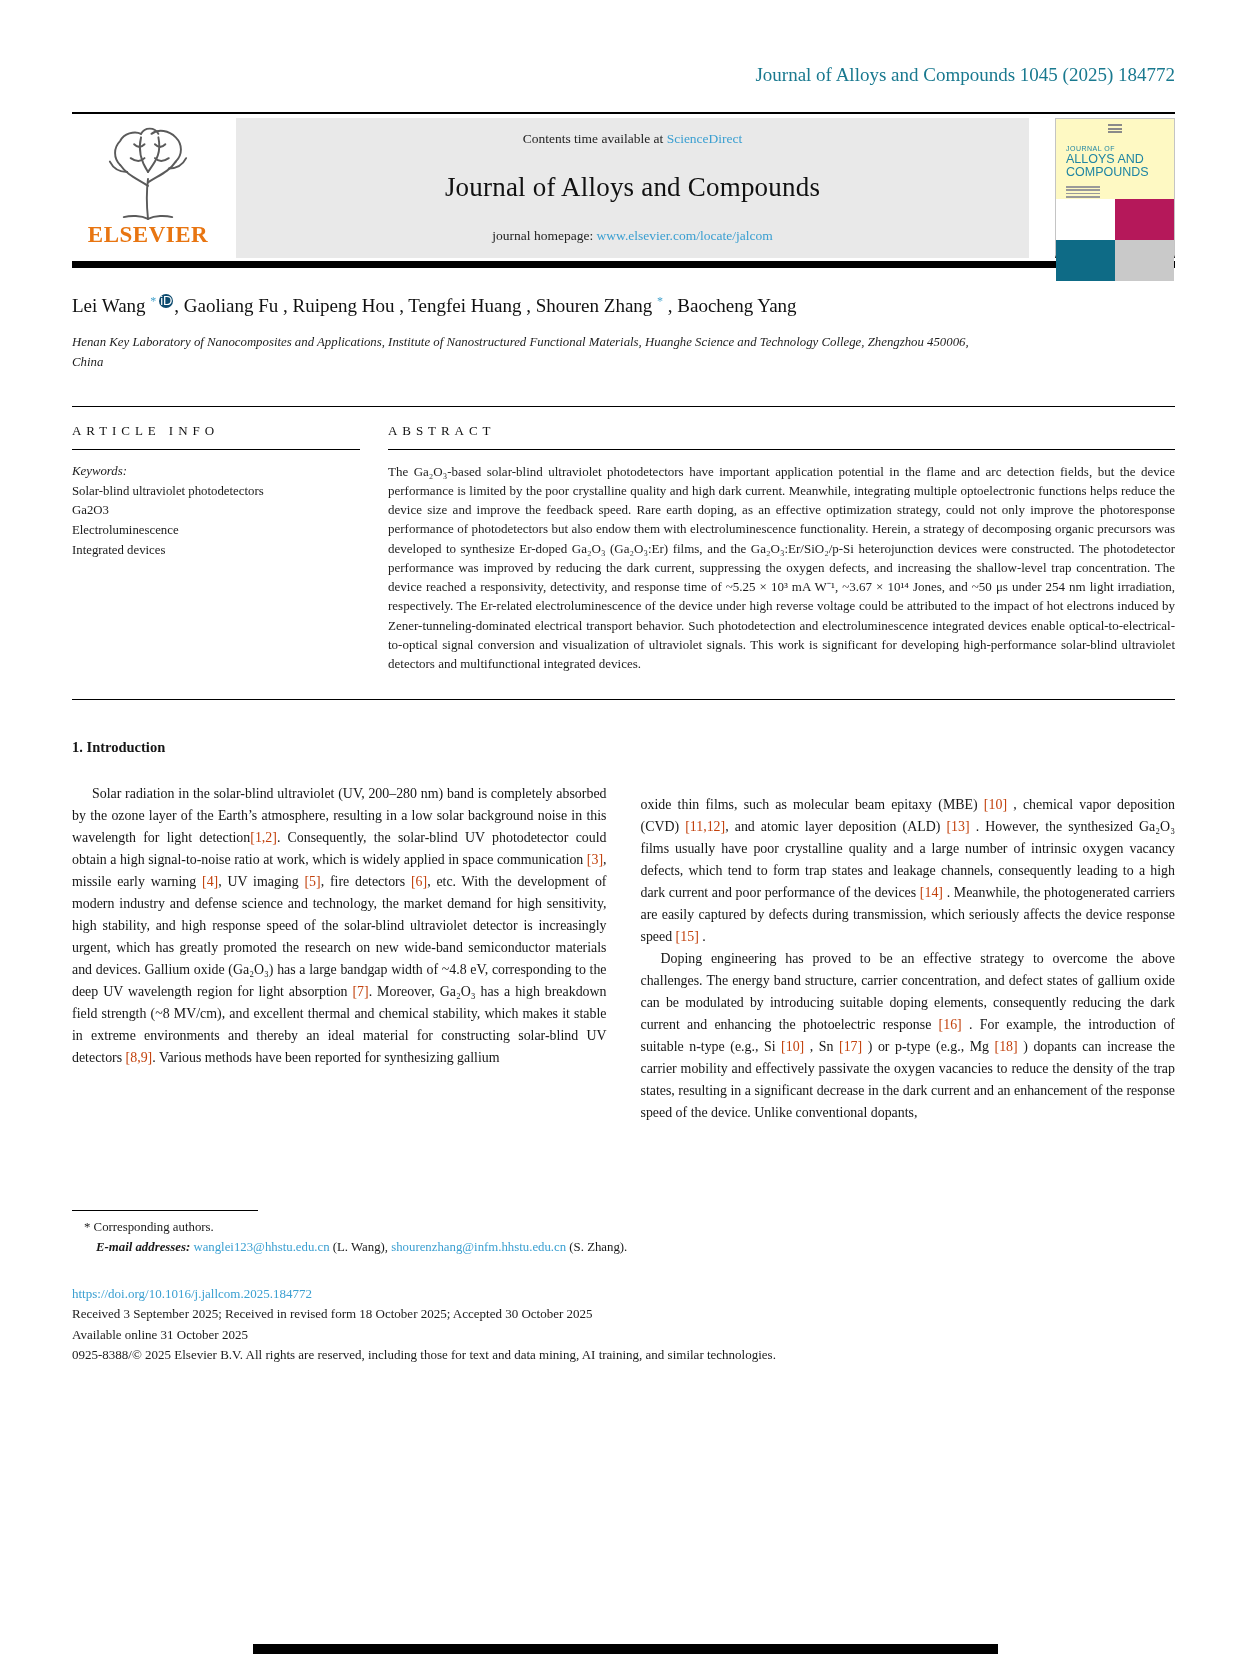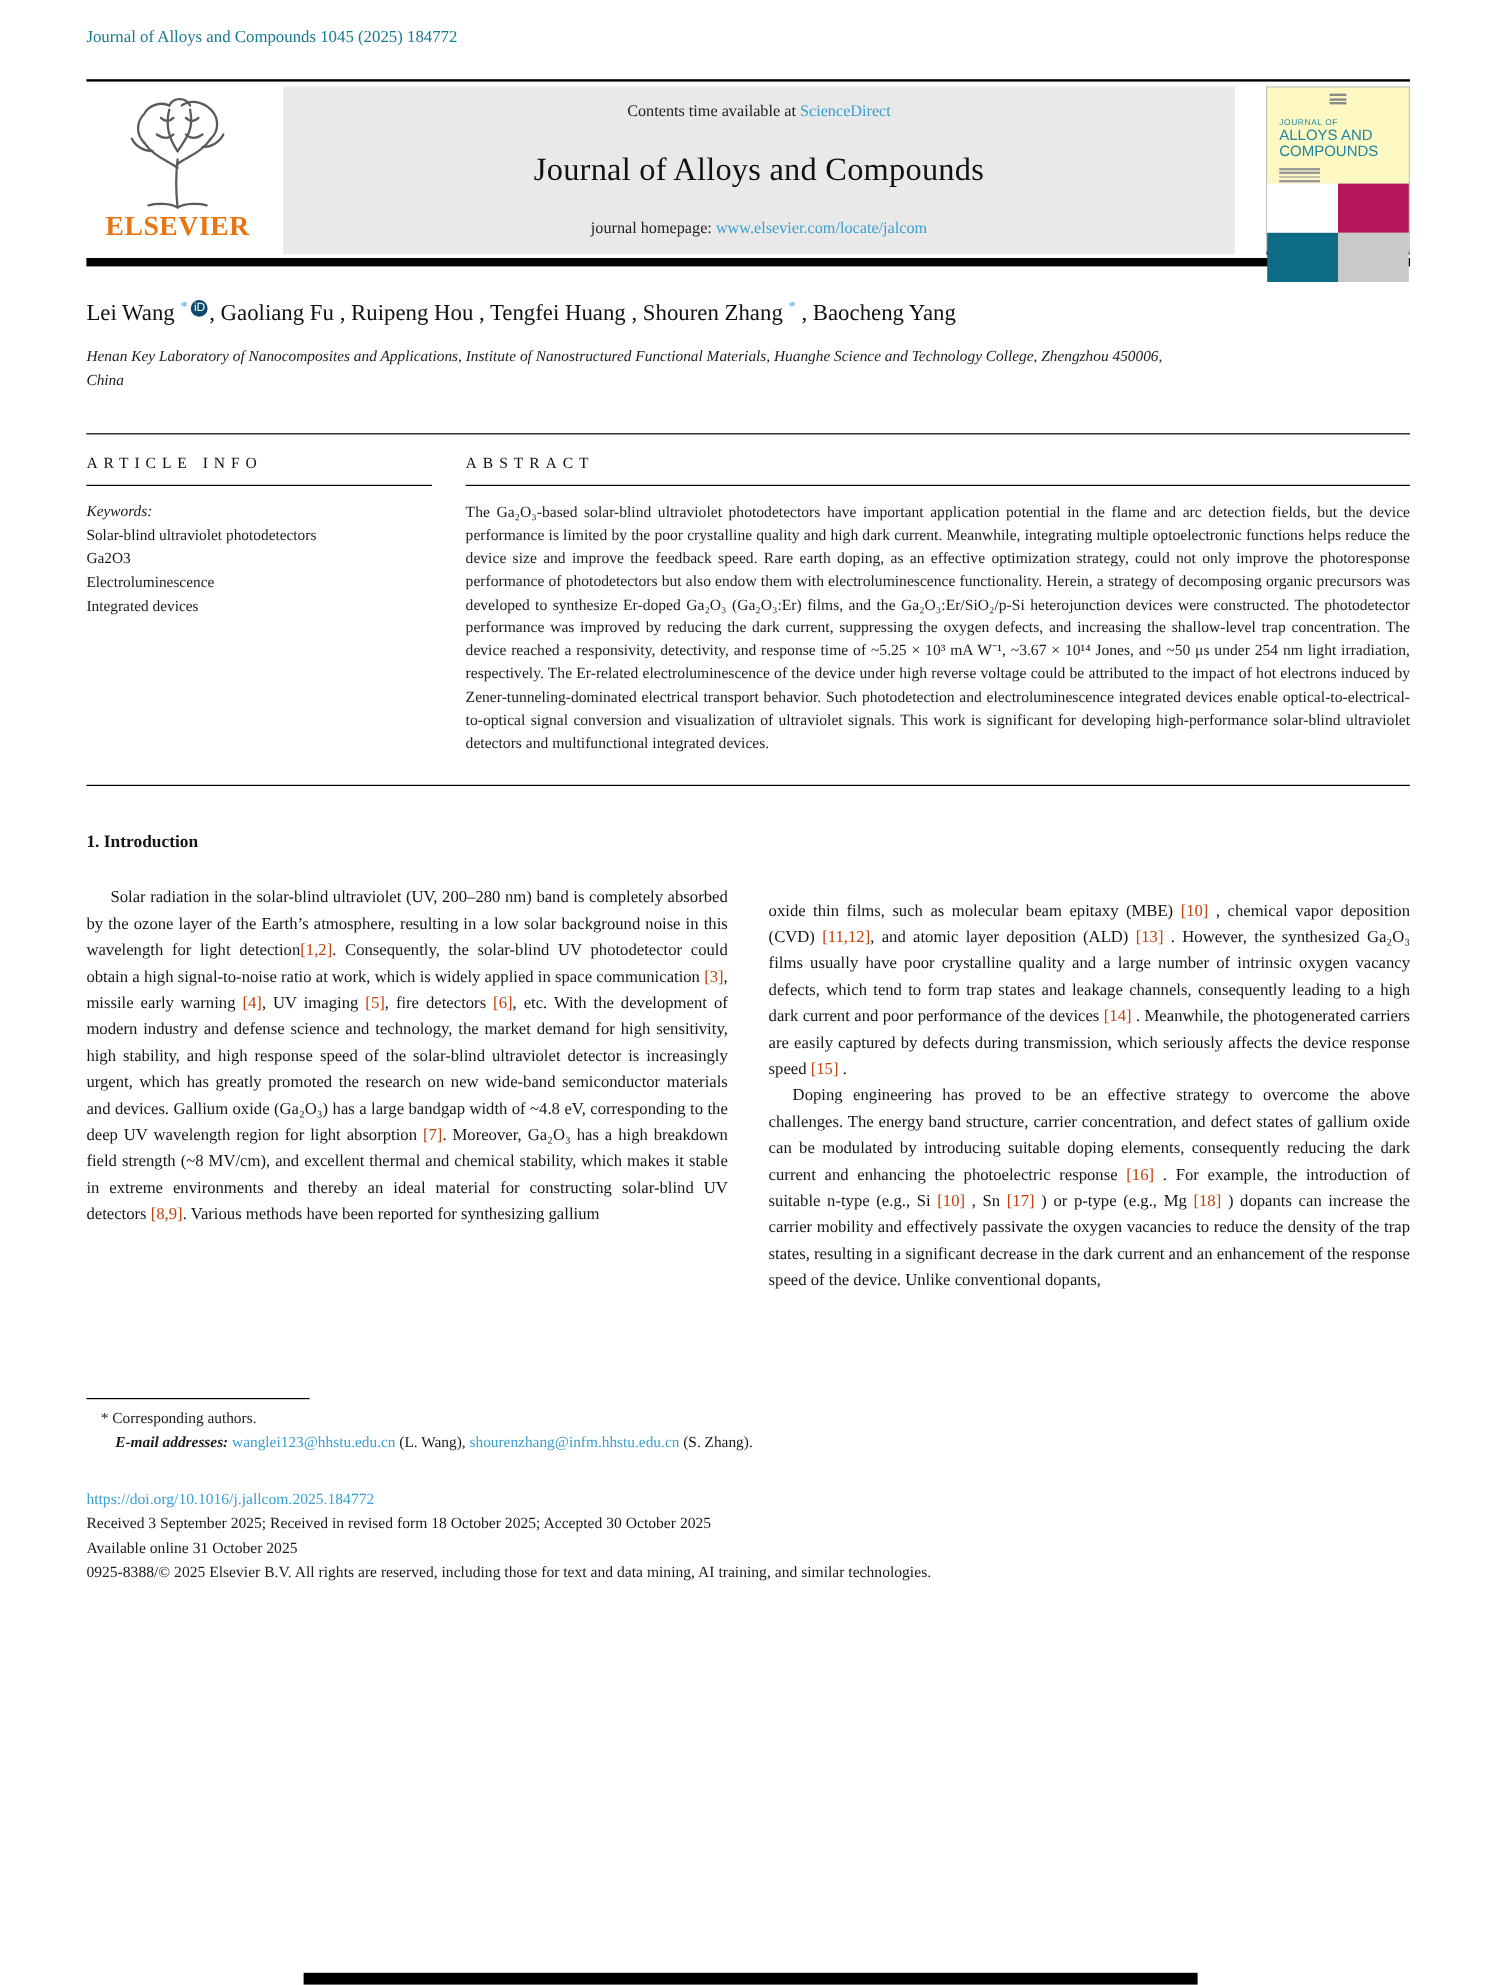--- a/index.html
+++ b/index.html
@@ -3,21 +3,21 @@
 <meta charset="utf-8">
 <style>
   html,body{margin:0;padding:0;}
   body{
     width:1241px;height:1654px;background:#ffffff;position:relative;overflow:hidden;
     font-family:"Liberation Serif", serif;color:#1a1a1a;
     -webkit-font-smoothing:antialiased;
   }
   .content{padding:0 66px 0 72px;}
   
-  .top-citation{ text-align:left; padding-top:24px; font-size:14px; }
+  .top-citation{ text-align:right; padding-top:64px; font-size:19px; }
   .top-citation a{ color:#19798f; text-decoration:none; }
   
   .head-rule{ border:none; border-top:2.5px solid #000; margin:26px 0 0 0; }
   .header-band{ display:flex; align-items:stretch; margin-top:4px; height:140px; }
   .pub-logo{ width:152px; display:flex; flex-direction:column; align-items:center; justify-content:flex-start; padding-top:2px; }
   .pub-logo svg{ display:block; }
   .pub-wordmark{ font-size:23px; letter-spacing:.5px; color:#e87511; font-weight:bold; margin-top:-2px; font-family:"Liberation Serif",serif; }
   .head-center{ flex:1; background:#e9e9e9; margin:0 26px 0 12px; display:flex; flex-direction:column; justify-content:space-between; text-align:center; padding:13px 10px 14px 10px; }
   .contents-line, .homepage-line{ font-size:13.5px; color:#222; }
   .contents-line a, .homepage-line a{ color:#3a9fd1; text-decoration:none; }
@@ -29,21 +29,21 @@
   .cover-title{ font-family:"Liberation Sans",sans-serif; font-size:12.5px; line-height:1.05; color:#1f85a3; margin-left:10px; }
   .cover-editors{ margin:7px 0 0 10px; width:34px; }
   .cover-editors div{ height:1.8px; background:#9a9a9a; margin-bottom:1.6px; }
   .cover-grid{ margin-top:auto; display:grid; grid-template-columns:1fr 1fr; grid-auto-rows:41px; }
   
   .black-bar{ height:7px; background:#000; margin-top:3px; }
   
   .paper-title{ font-size:27.5px; line-height:1.4; color:#111; margin-top:58px; max-width:1000px; }
   .authors{ font-size:19px; margin-top:26px; color:#111; }
   .authors sup.blue-sup{ color:#45a3cd; font-size:12px; }
-  .orcid{ display:inline-block; width:14px; height:14px; border-radius:50%; background:#0c4a6e; color:#fff; font-size:10px; text-align:center; line-height:14px; font-family:"Liberation Sans",sans-serif; vertical-align:super; margin:0 1px 0 3px; }
+  .orcid{ display:inline-block; width:14px; height:14px; border-radius:50%; background:#0c4a6e; color:#fff; font-size:13px; text-align:center; line-height:14px; font-family:"Liberation Sans",sans-serif; vertical-align:super; margin:0 1px 0 3px; }
   .affiliation{ font-style:italic; font-size:12.8px; margin-top:16px; line-height:1.5; color:#1c1c1c; max-width:900px; }
   
   .info-abstract{ margin-top:34px; border-top:1.6px solid #000; display:flex; }
   .info-col{ width:288px; flex:0 0 288px; }
   .abstract-col{ flex:1; margin-left:28px; }
   .block-heading{ font-size:13px; letter-spacing:.38em; color:#111; padding:16px 0 10px 0; }
   .heading-rule{ border:none; border-top:1.3px solid #000; margin:0; }
   .keywords{ font-size:12.8px; line-height:1.55; margin-top:12px; }
   .keywords .kw-label{ font-style:italic; }
   .abstract-text{ font-size:13px; line-height:1.48; text-align:justify; margin-top:12px; color:#1c1c1c; }

